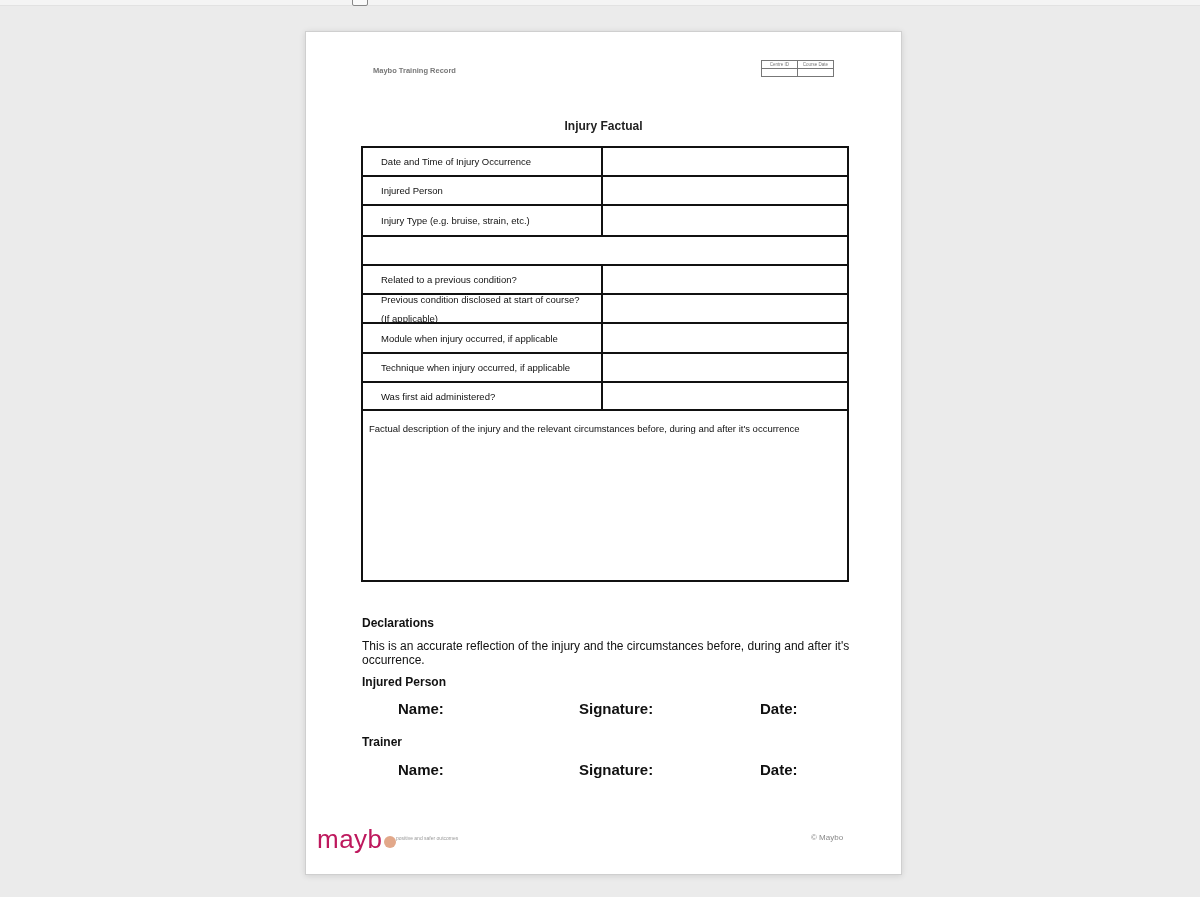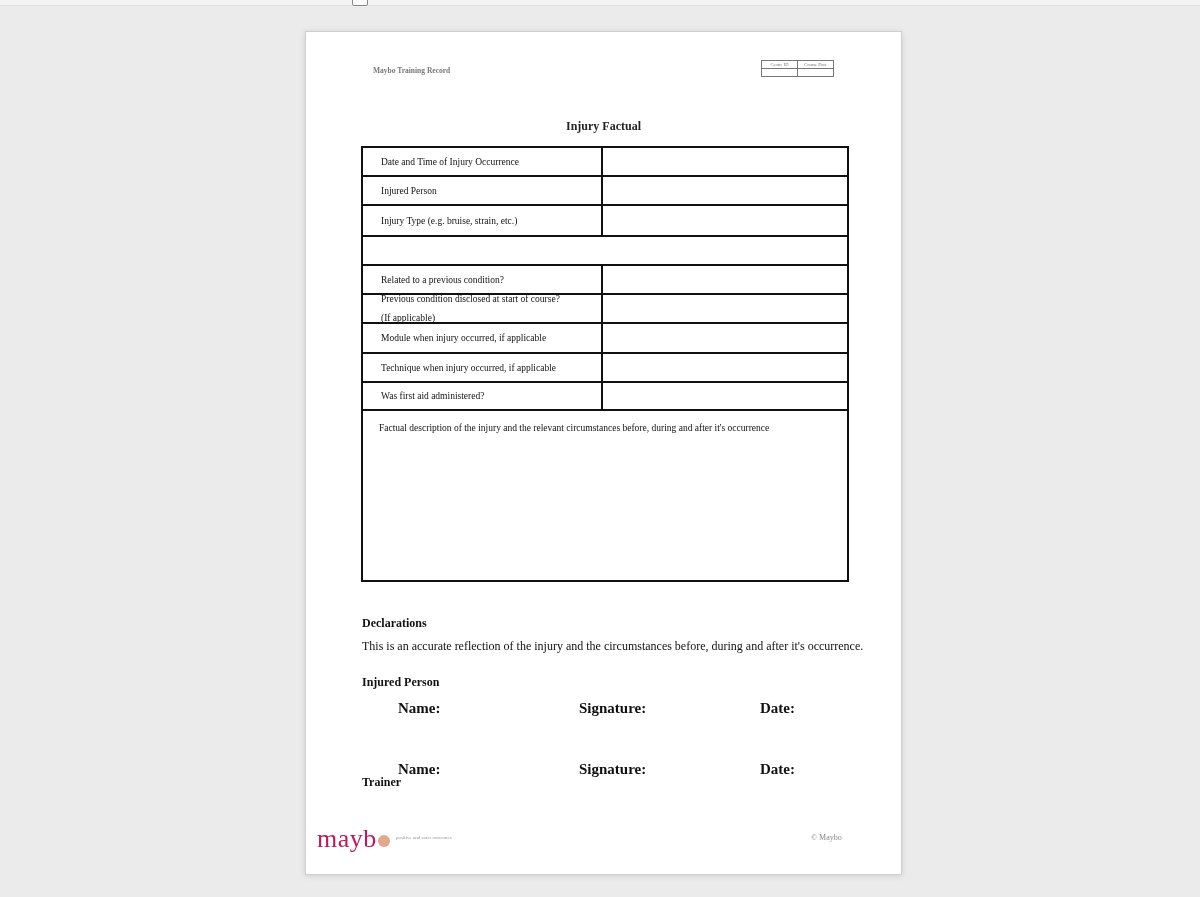--- a/index.html
+++ b/index.html
@@ -1,30 +1,30 @@
 <!DOCTYPE html>
 <html><head>
 <meta charset="utf-8">
 <style>
   html, body { margin:0; padding:0; }
   body { width:1200px; height:897px; background:#ebebeb; position:relative; overflow:hidden;
          font-family:"Liberation Sans", sans-serif; color:#111; }
   .topbar { position:absolute; left:0; top:0; width:1200px; height:5px; background:#f4f4f4; border-bottom:1px solid #e2e2e2; }
   .topbar-handle { position:absolute; left:352px; top:-4px; width:14px; height:8px; border:1px solid #888; border-radius:2px; background:#fafafa; }
   .page { position:absolute; left:305px; top:31px; width:595px; height:842px; background:#fff;
-          border:1px solid #cfcfcf; box-shadow:0 1px 6px rgba(0,0,0,0.12);font-family:Liberation Serif, serif; }
+          border:1px solid #cfcfcf; box-shadow:0 1px 6px rgba(0,0,0,0.12); }
   .hdr-title { position:absolute; left:67px; top:34px; font-size:7.5px; font-weight:bold; color:#777; }
   .hdr-box { position:absolute; left:455px; top:28px; border-collapse:collapse; }
   .hdr-box td { border:1.5px solid #777; width:35px; height:7px; font-size:4.5px; color:#777; text-align:center; padding:0; line-height:7px; }
   .report-title { position:absolute; left:0; width:595px; top:87px; text-align:center; font-size:12px; font-weight:bold; color:#222; }
   .form { position:absolute; left:55px; top:114px; width:484px; border:2px solid #111; }
   .row { display:flex; border-bottom:2px solid #111; }
   .row .lbl { width:240px; border-right:2px solid #111; font-size:9.5px; padding:0 18px; display:flex; align-items:center; box-sizing:border-box; }
   .row .val { flex:1; }
-  .desc { height:169px; font-size:9.5px; padding:12px 16px; box-sizing:border-box; }
+  .desc { height:169px; font-size:9.5px; padding:12px 6px; box-sizing:border-box; }
   .sec { position:absolute; left:56px; font-size:12px; }
   .b { font-weight:bold; }
   .sig { position:absolute; font-size:15px; font-weight:bold; }
   .logo { position:absolute; left:11px; top:792px; font-size:26px; color:#be185d; letter-spacing:0.5px; }
   .logo-o { display:inline-block; width:12px; height:12px; border-radius:50%; background:#e2a88a; margin-left:1px; vertical-align:0px; }
   .tagline { position:absolute; left:90px; top:803px; font-size:5px; color:#999; }
   .copy { position:absolute; left:505px; top:801px; font-size:8px; color:#888; }
 </style>
 </head>
 <body>
@@ -91,21 +91,21 @@
   </div>
 
   <div class="sec b" style="top:584px">Declarations</div>
   <div class="sec" style="top:607px">This is an accurate reflection of the injury and the circumstances before, during and after it's occurrence.</div>
 
   <div class="sec b" style="top:643px">Injured Person</div>
   <div class="sig" style="left:92px;top:668px">Name:</div>
   <div class="sig" style="left:273px;top:668px">Signature:</div>
   <div class="sig" style="left:454px;top:668px">Date:</div>
 
-  <div class="sec b" style="top:743px">Trainer</div>
+  <div class="sec b" style="top:703px">Trainer</div>
   <div class="sig" style="left:92px;top:729px">Name:</div>
   <div class="sig" style="left:273px;top:729px">Signature:</div>
   <div class="sig" style="left:454px;top:729px">Date:</div>
 
   <div class="logo"><span>mayb</span><span class="logo-o"></span></div>
   <div class="tagline">positive and safer outcomes</div>
   <div class="copy">© Maybo</div>
 </div>
 
 </body></html>

